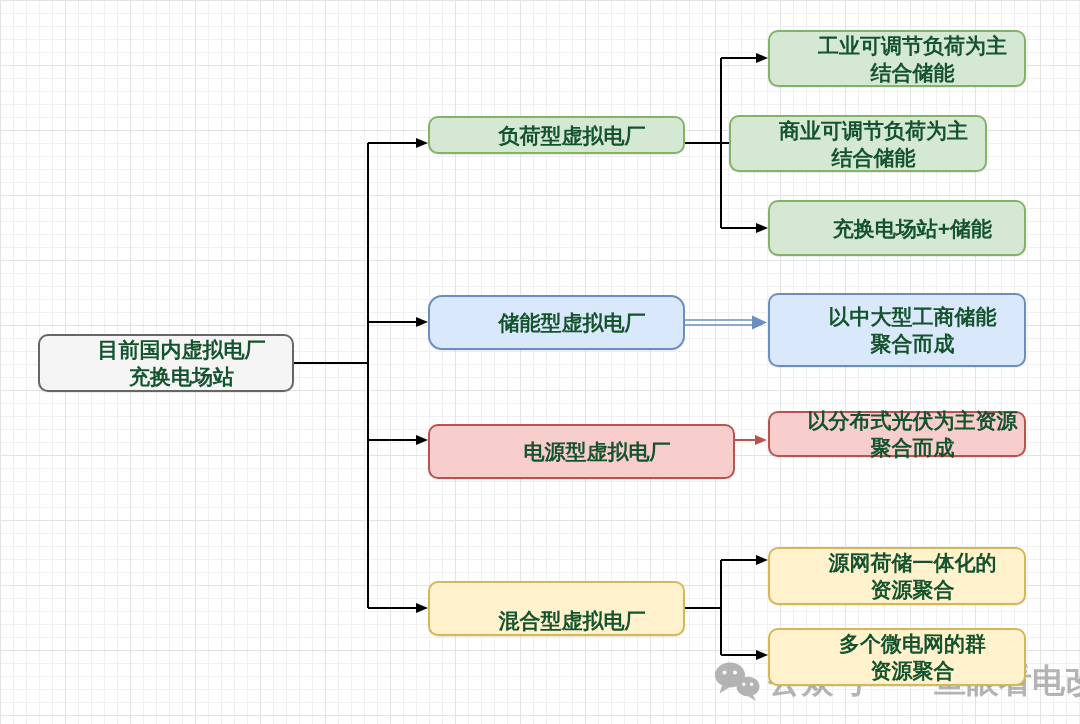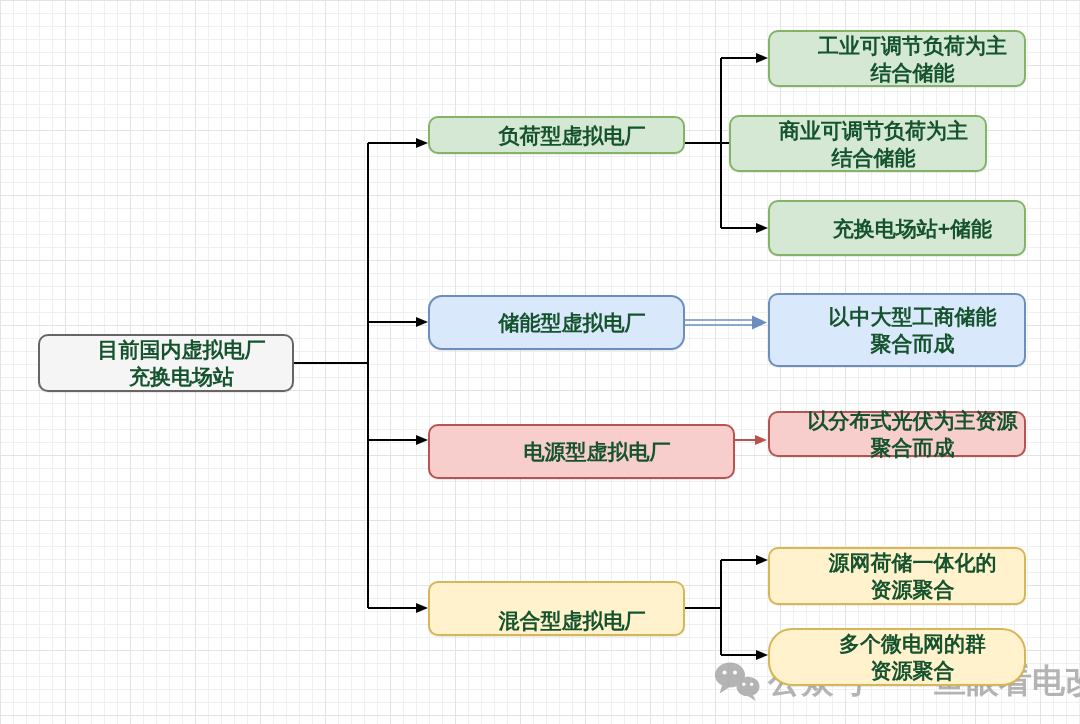--- a/index.html
+++ b/index.html
@@ -154,16 +154,16 @@
 聚合而成</span>
 </div>
 
 <div class="node" style="left: 428px; top: 581px; width: 257px; height: 55px; background: rgb(255, 242, 204); border-color: rgb(214, 182, 86); align-items: flex-end;">
   <span>混合型虚拟电厂</span>
 </div>
 <div class="node" style="left: 768px; top: 531px; width: 258px; height: 58px; background: rgb(255, 242, 204); border-color: rgb(214, 182, 86); margin-top: 16px;">
   <span>源网荷储一体化的
 资源聚合</span>
 </div>
-<div class="node" style="left: 768px; top: 628px; width: 258px; height: 58px; background: rgb(255, 242, 204); border-color: rgb(214, 182, 86); border-radius: 24px;">
+<div class="node" style="left: 768px; top: 628px; width: 258px; height: 58px; background: rgb(255, 242, 204); border-color: rgb(214, 182, 86);">
   <span>多个微电网的群
 资源聚合</span>
 </div>
 
 </body></html>

